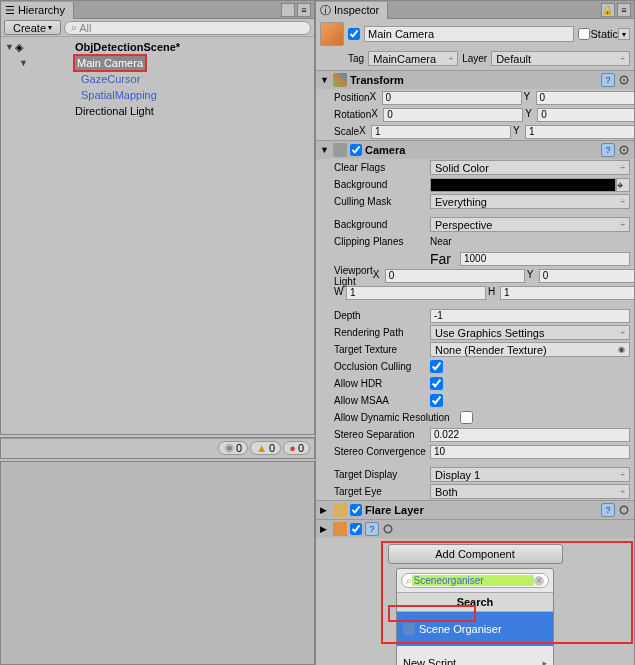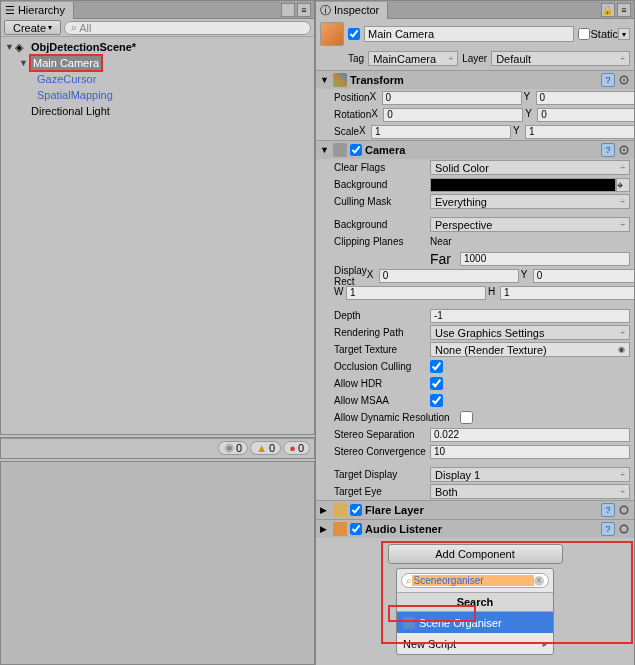--- a/index.html
+++ b/index.html
@@ -10,21 +10,21 @@
 .tab-bar { display: flex; align-items: center; height: 18px; background: #a0a0a0; border-bottom: 1px solid #858585; }
 .tab { background: #c2c2c2; padding: 2px 8px 2px 4px; border-right: 1px solid #858585; display: flex; align-items: center; gap: 3px; height: 17px; margin-top: 1px; }
 .tab-right-icons { margin-left: auto; display: flex; gap: 2px; padding-right: 3px; }
 .mini-btn { width: 14px; height: 14px; background: #c2c2c2; border: 1px solid #858585; display: flex; align-items: center; justify-content: center; font-size: 9px; }
 .toolbar { display: flex; align-items: center; height: 18px; background: #c2c2c2; padding: 0 3px; gap: 3px; border-bottom: 1px solid #a5a5a5; }
 .btn { background: linear-gradient(#e0e0e0, #c8c8c8); border: 1px solid #858585; border-radius: 2px; padding: 1px 8px; font-size: 10px; height: 15px; display: flex; align-items: center; }
 .search-hier { flex: 1; background: #e8e8e8; border: 1px solid #999; border-radius: 8px; height: 14px; padding: 0 6px; font-size: 10px; display: flex; align-items: center; }
 .tree { flex: 1; background: #c2c2c2; padding: 2px 0; overflow: auto; }
 .tree-row { display: flex; align-items: center; height: 16px; padding-left: 4px; }
 .tree-arrow { width: 10px; font-size: 9px; color: #444; }
-.tree-label { padding: 1px 2px; }
+.tree-label { padding: 1px 2px; margin-left: 44px; }
 .tree-label.sel { background: #888; color: #fff; border: 2px solid #e03030; }
 .tree-blue { color: #3a5fc8; }
 .indent-1 { padding-left: 18px; }
 .indent-2 { padding-left: 34px; }
 .status-bar { height: 18px; background: #c2c2c2; border-top: 1px solid #999; display: flex; align-items: center; justify-content: flex-end; padding: 0 4px; gap: 2px; }
 .pill { background: #d8d8d8; border: 1px solid #999; border-radius: 8px; padding: 0 5px; font-size: 10px; height: 14px; display: flex; align-items: center; gap: 2px; }
 .bottom-empty { flex: 1; background: #b8b8b8; border: 1px solid #858585; margin-top: 2px; }
 
 
 .insp-content { flex: 1; overflow: auto; background: #c2c2c2; position: relative; }
@@ -58,24 +58,24 @@
 
 
 .add-comp-area { margin-top: 6px; position: relative; padding-bottom: 100px; }
 .red-box { position: absolute; border: 2px solid #e03030; pointer-events: none; }
 .red-box-outer { left: 65px; top: -3px; width: 252px; height: 103px; }
 .red-box-inner { left: 72px; top: 61px; width: 88px; height: 17px; }
 .add-comp-btn { width: 175px; margin: 0 auto; background: linear-gradient(#e8e8e8, #c8c8c8); border: 1px solid #888; border-radius: 3px; padding: 3px; text-align: center; font-size: 11px; }
 .popup-panel { width: 158px; margin: 4px auto 0; background: #e8e8e8; border: 1px solid #888; border-radius: 3px; overflow: hidden; }
 .popup-search { margin: 4px; display: flex; align-items: center; background: #fff; border: 1px solid #aaa; border-radius: 8px; padding: 1px 4px; height: 15px; }
 .popup-search-icon { font-size: 10px; color: #888; }
-.popup-search-input { flex: 1; color: #3868d8; background: #fdba74; font-size: 10px; padding: 0 2px; }
+.popup-search-input { flex: 1; color: #3868d8; background: #bef264; font-size: 10px; padding: 0 2px; }
 .popup-search-clear { font-size: 10px; color: #888; width: 10px; height: 10px; border-radius: 50%; background: #ccc; text-align: center; line-height: 10px; }
 .popup-header { text-align: center; font-weight: bold; padding: 3px; background: #d8d8d8; border-top: 1px solid #aaa; border-bottom: 1px solid #aaa; font-size: 11px; }
-.popup-item { padding: 2px 6px; display: flex; align-items: center; gap: 4px; font-size: 10px; height: 21px; }
+.popup-item { padding: 2px 6px; display: flex; align-items: center; gap: 4px; font-size: 10px; height: 34px; }
 .popup-item.sel { background: #3e7de0; color: #fff; }
 .popup-item-icon { width: 12px; height: 12px; background: #5a8aca; border-radius: 2px; }
 .popup-item-arrow { margin-left: auto; font-size: 9px; color: #666; }
 
 .transform-icon { background: linear-gradient(45deg, #8a5, #b84, #48c); border-radius: 2px; }
 .camera-icon-svg { background: #999; border-radius: 2px; }
 .gear-svg { width: 12px; height: 12px; }
 </style>
 </head>
 <body>
@@ -261,21 +261,21 @@
         <div class="prop-row">
             <span class="prop-label">Clipping Planes</span>
             <span style="width:30px;font-size:10px;">Near</span>
           </div>
         <div class="prop-row">
             <span class="prop-label"></span>
             <span style="width:30px;font-size:14px;">Far</span>
             <input class="num-field" value="1000" style="">
           </div>
         <div class="prop-row">
-            <span class="prop-label">Display Rect</span>
+            <span class="prop-label">Viewport Light</span>
             <div class="xyz-group">
               <span class="xyz-label">X</span>
               <input class="num-field" value="0" style="">
               <span class="xyz-label">Y</span>
               <input class="num-field" value="0" style="">
             </div>
           </div>
         <div class="prop-row">
             <span class="prop-label"></span>
             <div class="xyz-group">
@@ -356,21 +356,20 @@
               <circle cx="8" cy="8" r="5" fill="none" stroke="#555" stroke-width="2"></circle>
             </svg>
         </div>
       </div>
 
       <div class="component">
         <div class="comp-header">
           <span class="comp-arrow">▶</span>
           <span class="comp-icon" style="background:#e09040;"></span>
           <input type="checkbox" class="checkbox" checked="" style="">
-          <span class="comp-title">Audio Listener</span>
           <span class="help-icon">?</span>
           <svg class="gear-svg" viewBox="0 0 16 16">
               <circle cx="8" cy="8" r="5" fill="none" stroke="#555" stroke-width="2"></circle>
             </svg>
         </div>
       </div>
 
       <div class="add-comp-area">
         <div class="red-box red-box-outer"></div>
         <div class="red-box red-box-inner"></div>

